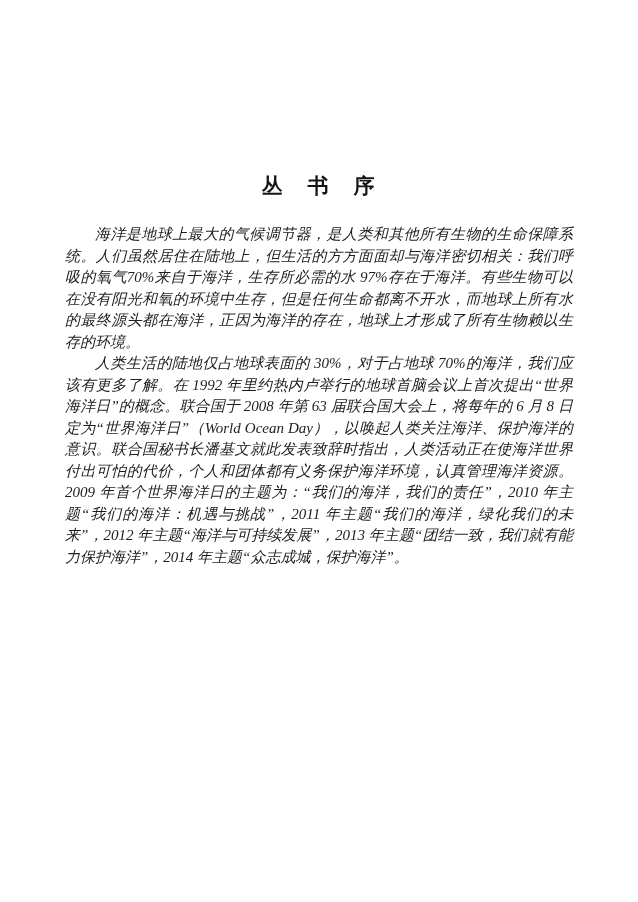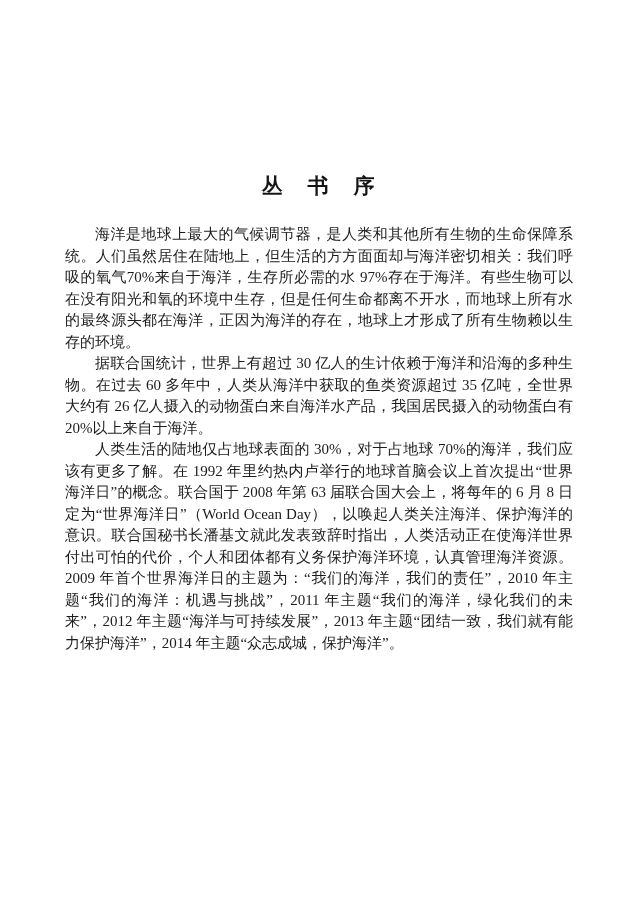--- a/index.html
+++ b/index.html
@@ -37,26 +37,26 @@
     font-size: 15px;
     line-height: 21.5px;
     text-align: justify;
     text-justify: inter-ideograph;
     color: #1c1c1c;
   }
   .doc-body p {
     margin: 0;
     padding: 0;
     text-indent: 2em;
+    font-style: italic;
   }
 </style>
 </head>
 <body>
 
 <div class="page">
   <h1 class="doc-title">丛　书　序</h1>
 
   <div class="doc-body">
     <p>海洋是地球上最大的气候调节器，是人类和其他所有生物的生命保障系统。人们虽然居住在陆地上，但生活的方方面面却与海洋密切相关：我们呼吸的氧气70%来自于海洋，生存所必需的水 97%存在于海洋。有些生物可以在没有阳光和氧的环境中生存，但是任何生命都离不开水，而地球上所有水的最终源头都在海洋，正因为海洋的存在，地球上才形成了所有生物赖以生存的环境。</p>
-    <p>据联合国统计，世界上有超过 30 亿人的生计依赖于海洋和沿海的多种生物。在过去 60 多年中，人类从海洋中获取的鱼类资源超过 35 亿吨，全世界大约有 26 亿人摄入的动物蛋白来自海洋水产品，我国居民摄入的动物蛋白有 20%以上来自于海洋。</p>
     <p>人类生活的陆地仅占地球表面的 30%，对于占地球 70%的海洋，我们应该有更多了解。在 1992 年里约热内卢举行的地球首脑会议上首次提出“世界海洋日”的概念。联合国于 2008 年第 63 届联合国大会上，将每年的 6 月 8 日定为“世界海洋日”（World Ocean Day），以唤起人类关注海洋、保护海洋的意识。联合国秘书长潘基文就此发表致辞时指出，人类活动正在使海洋世界付出可怕的代价，个人和团体都有义务保护海洋环境，认真管理海洋资源。2009 年首个世界海洋日的主题为：“我们的海洋，我们的责任”，2010 年主题“我们的海洋：机遇与挑战”，2011 年主题“我们的海洋，绿化我们的未来”，2012 年主题“海洋与可持续发展”，2013 年主题“团结一致，我们就有能力保护海洋”，2014 年主题“众志成城，保护海洋”。</p>
   </div>
 </div>
 
 </body></html>

